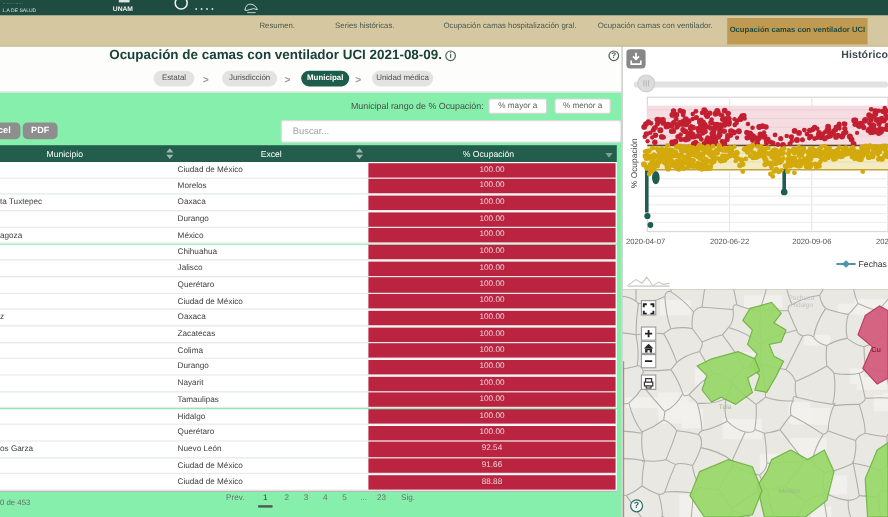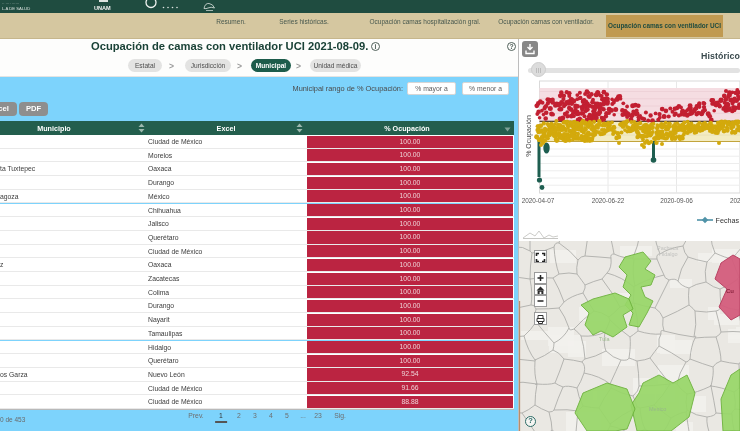--- a/index.html
+++ b/index.html
@@ -8,56 +8,56 @@
 #stage { position:absolute; top:0; left:0; width:740px; height:431px; overflow:hidden; }
 .abs { position:absolute; }
 
 #topbar { left:0; top:0; width:740px; height:13px; background:#1f4c40; }
 
 #tabbar { left:0; top:13px; width:740px; height:26px; background:#d5c7a0; border-bottom:1px solid #c6b68c; }
 .tab { position:absolute; top:5px; font-size:6.5px; color:#47584e; white-space:nowrap; transform:translateX(-50%); }
 #activetab { position:absolute; left:606px; top:2px; width:117px; height:22px; background:#c09a51;
   color:#1f4c40; font-weight:bold; font-size:6.4px; text-align:center; line-height:22px; white-space:nowrap; }
 
-#lpanel { left:0; top:39px; width:518px; height:392px; background:#7dd3fc; }
+#lpanel { left:0; top:39px; width:518px; height:392px; background:#86efac; }
 #lp-top { position:absolute; left:0; top:0; width:518px; height:38px; background:#fdfdfc; border-bottom:1px solid #e4e4e2; }
 #title { position:absolute; left:91px; top:1px; font-size:11.2px; font-weight:bold; color:#1a4237; white-space:nowrap; }
 .icirc { position:absolute; width:9px; height:9px; border:1.3px solid #50605a; border-radius:50%;
   font-size:6.8px; color:#50605a; text-align:center; line-height:8.6px; font-weight:bold; }
 .pill { position:absolute; top:20px; height:13px; border-radius:7px; background:#e3e3e2; color:#4e4e4e;
   font-size:6.6px; text-align:center; line-height:13px; }
 .chev { position:absolute; top:21.5px; font-size:8.5px; color:#9a9a9a; font-weight:bold; }
 
 #consultar { position:absolute; right:115px; top:45px; font-size:7.4px; color:#4a4a4a; }
 .rangebtn { position:absolute; top:43px; height:13px; background:#fff; border:1px solid #d6d6d6; border-radius:2px;
   font-size:6.8px; color:#5c5c5c; text-align:center; line-height:11px; }
 .graybtn { position:absolute; top:63px; height:14px; background:#8e8e8e; border-radius:4px;
   color:#fff; font-size:7.6px; font-weight:bold; text-align:center; line-height:14px; }
 #search { position:absolute; left:234px; top:61px; width:284px; height:18.5px; border:1px solid #dcdcdc;
   border-radius:2px; font-size:7.8px; color:#a0a0a0; line-height:18px; padding-left:9px; background:#fff; }
 
 #thead { position:absolute; left:0; top:82px; width:514px; height:14px; background:#235e4d; color:#fff; }
-.th { position:absolute; top:3px; font-size:7.2px; font-weight:bold; transform:translateX(-50%); white-space:nowrap; }
+.th { position:absolute; top:3px; font-size:7.2px; font-weight:normal; transform:translateX(-50%); white-space:nowrap; }
 .sort { position:absolute; top:2px; font-size:7px; color:#8fb0a5; }
 #tbody { position:absolute; left:0; top:96px; width:514px; }
 .trow { position:absolute; left:0; width:514px; height:13.7px; border-bottom:1px solid #e9e9e9; background:#fff; }
 .muni { position:absolute; left:0px; top:3px; font-size:6.8px; color:#3c3c3c; white-space:nowrap; }
 .edo  { position:absolute; left:148px; top:3px; font-size:6.8px; color:#3c3c3c; white-space:nowrap; }
 .pct  { position:absolute; left:307px; top:0.5px; width:206px; height:12.2px; background:#bb2441;
   color:#edd3d7; font-size:6.8px; text-align:center; line-height:12px; }
 #tbottom { position:absolute; left:0; top:369.5px; width:514px; border-top:1px solid #b9b9b9; }
 
 #showing { position:absolute; left:0px; top:377px; font-size:6.5px; color:#6a6a6a; }
 .pgn { position:absolute; top:372.5px; font-size:6.8px; color:#6e6e6e; transform:translateX(-50%); }
 
 #vsep { left:518px; top:39px; width:1px; height:392px; background:#bdbdbd; }
 
 #rpanel { left:519px; top:39px; width:221px; height:392px; background:#fff; }
 #dlbtn { position:absolute; left:3px; top:2px; width:16px; height:16px; background:#878787; border-radius:3px; }
-#historico { position:absolute; left:182px; top:12px; font-size:8.8px; font-weight:bold; color:#3a4a4e; letter-spacing:0.1px; }
+#historico { position:absolute; left:182px; top:1px; font-size:8.8px; font-weight:bold; color:#3a4a4e; letter-spacing:0.1px; }
 #slidertrack { position:absolute; left:9px; top:28.5px; width:212px; height:5px; background:#e2e2e2; border-radius:3px; }
 #sliderhandle { position:absolute; left:12px; top:23px; width:15px; height:15px; background:#dcdcdc;
   border:1px solid #cdcdcd; border-radius:50%; }
 #maptop { position:absolute; left:0; top:202px; width:221px; border-top:1px solid #b3a27a; }
 .mapbtn { position:absolute; left:14.5px; width:13px; background:#fff; border:1px solid #9b9b9b;
   text-align:center; color:#333; overflow:hidden; }
 .mapbtn svg { display:block; margin:0 auto; }
 #qcirc { position:absolute; left:6px; top:377px; width:11px; height:11px; border:1.6px solid #2c6b66;
   border-radius:50%; color:#2c6b66; font-size:7.5px; font-weight:bold; text-align:center; line-height:8px; background:#f5f5f2; }
 </style>
@@ -101,20 +101,21 @@
       <div class="pill" style="left:251px; width:40px; background:#1d5c4b; color:#fff; font-weight:bold;">Municipal</div>
       <div class="chev" style="left:296px;">&gt;</div>
       <div class="pill" style="left:310px; width:51px;">Unidad médica</div>
     </div>
     <div id="consultar">Municipal rango de % Ocupación:</div>
     <div class="rangebtn" style="left:407px; width:49px;">% mayor a</div>
     <div class="rangebtn" style="left:462px; width:47px;">% menor a</div>
 
     <div class="graybtn" style="left:-19px; width:36px;">Excel</div>
     <div class="graybtn" style="left:19px; width:29px;">PDF</div>
+    <div id="search">Buscar...</div>
     <div id="thead">
       <div class="th" style="left:54px">Municipio</div>
       <svg class="sort" style="left:138px" width="7" height="10">
           <path d="M3.5 0.5 L6.5 4 L0.5 4 Z" fill="#9db8ae"></path>
           <path d="M3.5 9.5 L6.5 6 L0.5 6 Z" fill="#9db8ae"></path>
         </svg>
       <div class="th" style="left:226px">Excel</div>
       <svg class="sort" style="left:296px" width="7" height="10">
           <path d="M3.5 0.5 L6.5 4 L0.5 4 Z" fill="#9db8ae"></path>
           <path d="M3.5 9.5 L6.5 6 L0.5 6 Z" fill="#9db8ae"></path>

